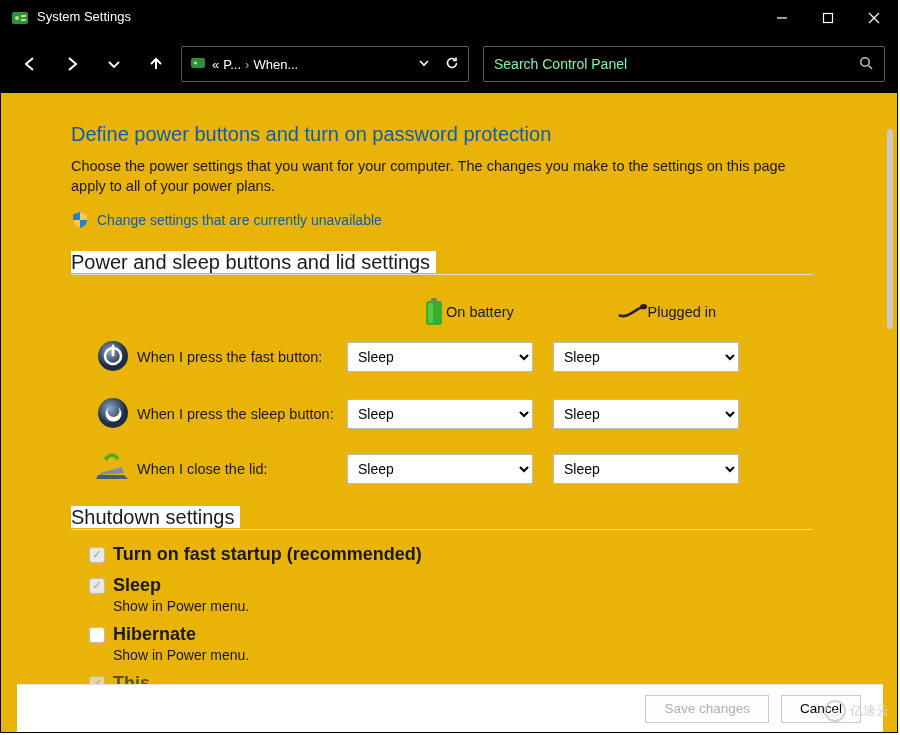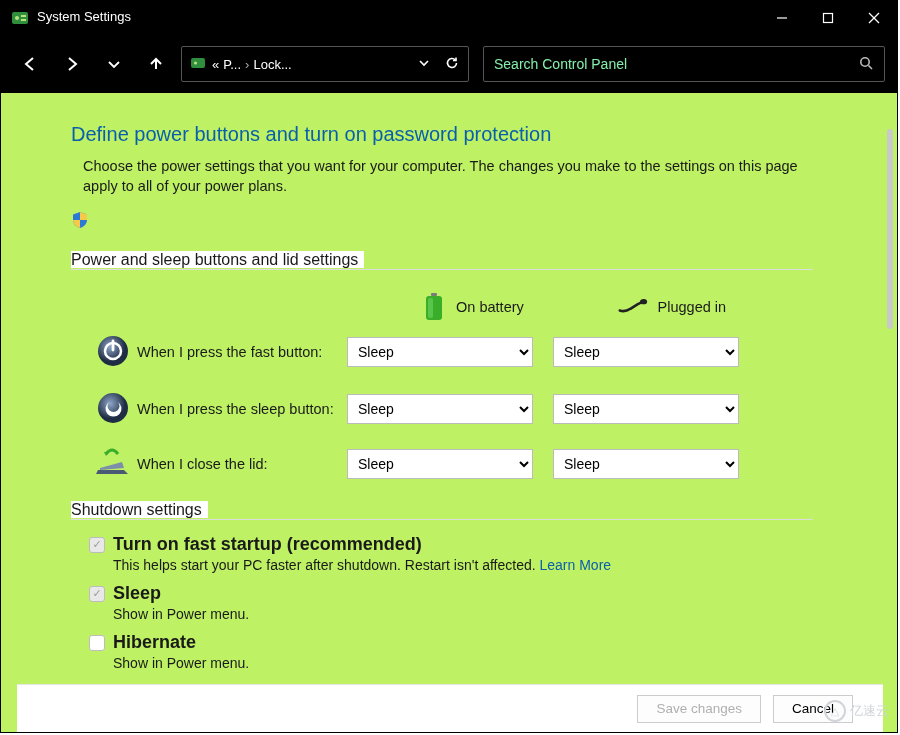--- a/index.html
+++ b/index.html
@@ -65,21 +65,21 @@
     align-items: center;
     border-radius: 2px;
   }
   .addrbox { flex: 0 0 288px; padding: 0 8px; gap:6px; }
   .searchbox { flex: 1; padding: 0 10px; justify-content: space-between; margin-left: 6px;}
   .breadcrumb { color:#fff; font-size:13px; flex:1; display:flex; align-items:center; gap:4px; overflow:hidden; white-space:nowrap;}
   .breadcrumb .sep { color:#aaa; }
   .searchplace { color:#86efac; font-size:14px; }
   
   .content-wrap {
-    background:#bef264;
+    background:#eab308;
     flex:1;
     position:relative;
     overflow:hidden;
   }
   .scroll-area {
     position:absolute;
     left:0; right:14px; top:0; bottom:48px;
     overflow:hidden;
     padding: 30px 70px 0 70px;
   }
@@ -89,48 +89,48 @@
     width:6px; height:200px;
     background:#c9c9c9;
     border-radius:3px;
   }
   h1.page-title {
     color:#0a5fad;
     font-weight:400;
     font-size:20px;
     margin:0 0 10px 0;
   }
-  .page-desc { margin:0 0 14px 12px; line-height:1.4; font-size:14.5px; }
+  .page-desc { margin:0 0 14px 0; line-height:1.4; font-size:14.5px; }
   .admin-link-row { display:flex; align-items:center; gap:8px; margin-bottom:22px;}
   .shield-icon {
     width:18px; height:18px;
     display:flex; align-items:center; justify-content:center;
   }
   a.link { color:#0a5fad; text-decoration:none; }
   .section-label {
-    font-size:16px;
+    font-size:20px;
     border-bottom:1px solid #ddd;
     padding-bottom:0px;
     margin:0 0 14px 0;
     position:relative;
   }
   .section-label span {
     background:#fff; padding-right:6px; position:relative; top:0px;
   }
   .section-block { margin-bottom:18px; margin-left:0;}
   .power-grid {
     margin-left:18px;
   }
   .grid-head {
     display:flex; align-items:center;
     height:46px;
     margin-bottom:4px;
   }
   .col-labels { width:258px; }
-  .col { width:196px; display:flex; align-items:center; gap:10px; justify-content:flex-start;}
+  .col { width:196px; display:flex; align-items:center; justify-content:flex-start;}
   .battery-icon { width:24px; height:32px; display:flex; align-items:center; justify-content:center;}
   .plug-icon { width:30px; height:22px; display:flex; align-items:center; justify-content:center;}
   .col-title { font-size:14.5px; }
   .row {
     display:flex; align-items:center;
     margin-bottom:20px;
   }
   .row-icon-cell { width:48px; display:flex; align-items:center; justify-content:center; }
   .row-label { width:210px; font-size:14.5px; }
   .sel {
@@ -154,21 +154,21 @@
   .chk-body .chk-label { font-weight:700; font-size:18px; }
   .chk-body .chk-sub { font-size:14px; margin-top:2px; }
   .shutdown-list > div { margin-bottom:10px; }
   .footer {
     position:absolute;
     left:16px; right:14px; bottom:0;
     height:48px;
     border-top:1px solid #e6e6e6;
     background:#fff;
     display:flex; align-items:center; justify-content:flex-end;
-    padding:0 30px;
+    padding:0 22px;
     gap:12px;
   }
   .btn {
     height:28px;
     padding:0 18px;
     border:1px solid #ccc;
     background:#fdfdfd;
     font-family:inherit; font-size:13.5px;
   }
   .btn[disabled] { color:#b0b0b0; }
@@ -254,21 +254,21 @@
       <span>
         <svg width="16" height="16">
             <rect x="1" y="3" width="14" height="10" rx="2" fill="#2f8f3d"></rect>
             <circle cx="5.5" cy="8" r="1.6" fill="#b9e27f"></circle>
           </svg>
       </span>
       <div class="breadcrumb">
         <span>«</span>
         <span>P...</span>
         <span class="sep">›</span>
-        <span>Lock...</span>
+        <span>When...</span>
       </div>
       <span style="margin:0 8px;">
         <svg width="12" height="12">
             <path d="M2 4 L6 8 L10 4" fill="none" stroke="#fff" stroke-width="1.6"></path>
           </svg>
       </span>
       <span>
         <svg width="16" height="16">
             <path d="M12.5 8a4.5 4.5 0 1 1-1.3-3.2" fill="none" stroke="#fff" stroke-width="1.6"></path>
             <path d="M12 2.5 L12 5.5 L9 5.5" fill="none" stroke="#fff" stroke-width="1.6"></path>
@@ -293,20 +293,21 @@
       <p class="page-desc">Choose the power settings that you want for your computer. The changes you make to the settings on this page apply to all of your power plans.</p>
 
       <div class="admin-link-row">
         <span class="shield-icon">
           <svg width="18" height="18" viewBox="0 0 18 18">
             <path d="M9 1 L16 3.5 V9 C16 13 12.5 16 9 17 C5.5 16 2 13 2 9 V3.5 Z" fill="#2b7bd6"></path>
             <path d="M9 1 L16 3.5 V9 L9 9 Z" fill="#f7c948"></path>
             <path d="M9 9 L9 17 C5.5 16 2 13 2 9 Z" fill="#f7c948"></path>
           </svg>
         </span>
+        <a href="#" class="link">Change settings that are currently unavailable</a>
       </div>
 
       <div class="section-block">
         <div class="section-label">
           <span>Power and sleep buttons and lid settings</span>
         </div>
 
         <div class="power-grid">
           <div class="grid-head">
             <div class="col-labels"></div>
@@ -406,23 +407,20 @@
       <div class="section-block">
         <div class="section-label">
           <span>Shutdown settings</span>
         </div>
         <div class="shutdown-list">
           <div>
             <div class="chk-row">
               <div class="chkbox">✓</div>
               <div class="chk-body">
                 <div class="chk-label">Turn on fast startup (recommended)</div>
-                <div class="chk-sub">
-                  <span>This helps start your PC faster after shutdown. Restart isn't affected. </span><a href="#" class="link">Learn More</a>
-                </div>
               </div>
             </div>
           </div>
           <div>
             <div class="chk-row">
               <div class="chkbox">✓</div>
               <div class="chk-body">
                 <div class="chk-label">Sleep</div>
                 <div class="chk-sub">Show in Power menu.</div>
               </div>

